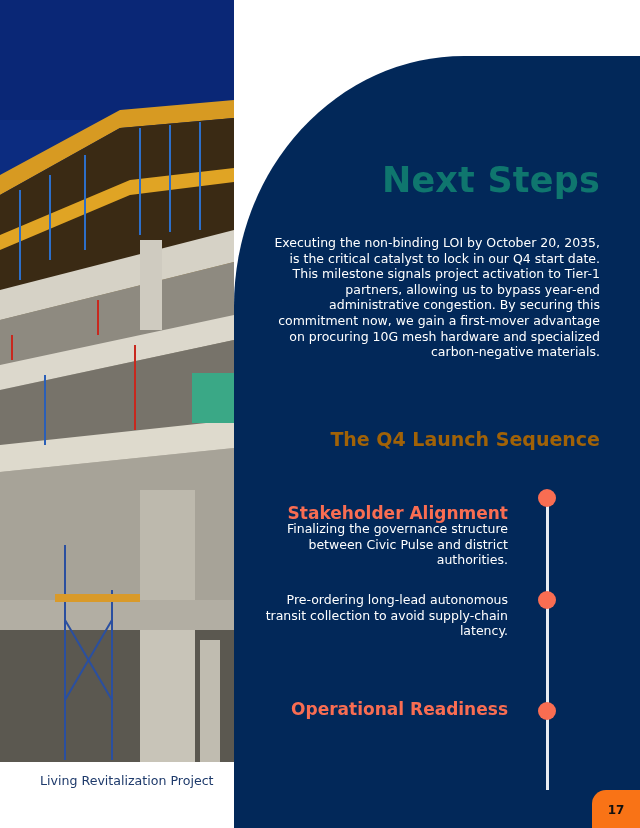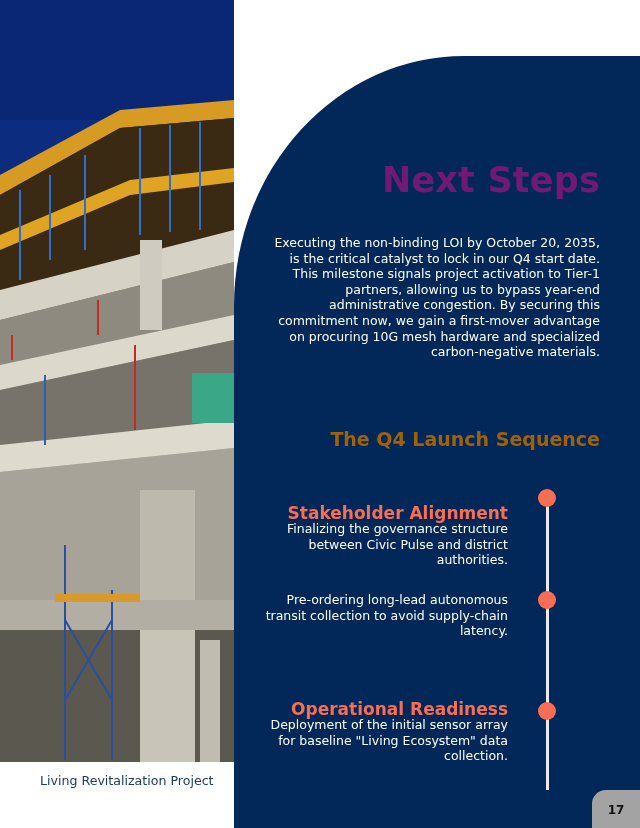--- a/index.html
+++ b/index.html
@@ -13,21 +13,21 @@
       background: linear-gradient(180deg, #0b2a78 0%, #123a8f 14%, #1a3f88 22%, #7a6a55 30%, #a58a4e 34%, #8d8674 44%, #cfcbbf 52%, #b9b4a6 60%, #9a968b 72%, #7f7a70 84%, #5e5a53 100%);
     }
     .photo svg { position: absolute; left: 0; top: 0; }
     .panel {
       position: absolute; left: 234px; top: 56px; width: 406px; height: 772px;
       background: #022859;
       border-top-left-radius: 230px 250px;
     }
     .title {
       position: absolute; right: 40px; top: 160px;
-      font-size: 35px; font-weight: bold; color: #701a75; letter-spacing: 0.2px;
+      font-size: 35px; font-weight: bold; color: #0f766e; letter-spacing: 0.2px;
       margin: 0;
     }
     .intro {
       position: absolute; right: 40px; top: 235px; width: 330px;
       text-align: right; color: #ffffff; font-size: 12.5px; line-height: 15.6px;
       margin: 0;
     }
     .subtitle {
       position: absolute; right: 40px; top: 428px;
       font-size: 19px; font-weight: bold; color: #a16207;
@@ -49,21 +49,21 @@
     }
     .step-desc {
       color: #ffffff; font-size: 12.5px; line-height: 15.6px;
     }
     .footer-label {
       position: absolute; left: 40px; top: 773px;
       color: #1e3a6b; font-size: 12.6px;
     }
     .page-num-box {
       position: absolute; left: 592px; top: 790px; width: 48px; height: 38px;
-      background: #a3a3a3; border-top-left-radius: 14px;
+      background: #f97316; border-top-left-radius: 14px;
     }
     .page-num {
       position: absolute; left: 0; right: 0; top: 13px; text-align: center;
       font-size: 12px; font-weight: bold; color: #111111;
     }
   </style>
 </head>
 <body>
 
 <div class="photo" aria-label="building-under-construction-photo">
@@ -128,20 +128,19 @@
 
 <div class="step" style="top:490px;">
   <div class="step-title">Stakeholder Alignment</div>
   <div class="step-desc">Finalizing the governance structure between Civic Pulse and district authorities.</div>
 </div>
 <div class="step" style="top:592px;">
   <div class="step-desc">Pre-ordering long-lead autonomous transit collection to avoid supply-chain latency.</div>
 </div>
 <div class="step" style="top:686px;">
   <div class="step-title">Operational Readiness</div>
-  <div class="step-desc">Deployment of the initial sensor array for baseline "Living Ecosystem" data collection.</div>
 </div>
 
 <div class="footer-label">Living Revitalization Project</div>
 
 <div class="page-num-box">
   <div class="page-num">17</div>
 </div>
 
 </body></html>

